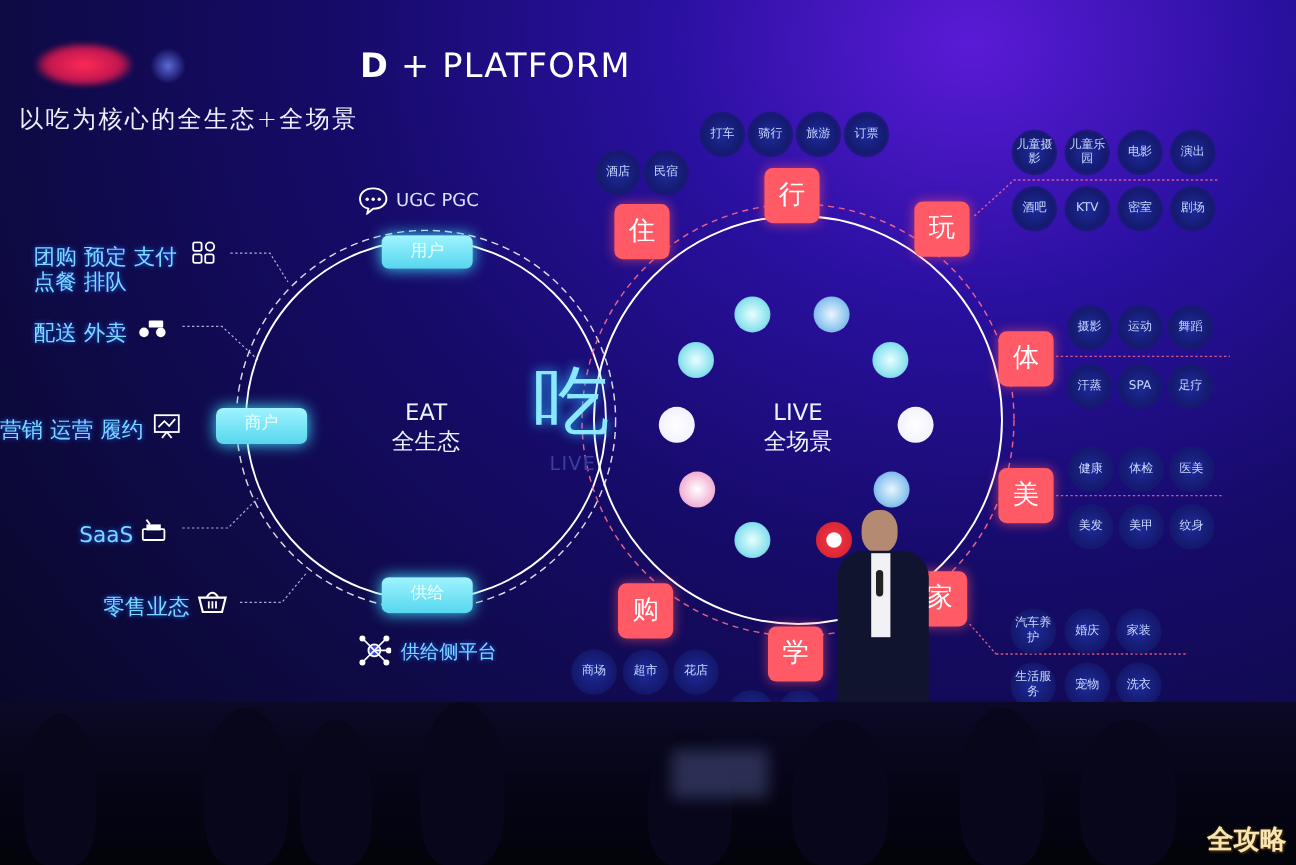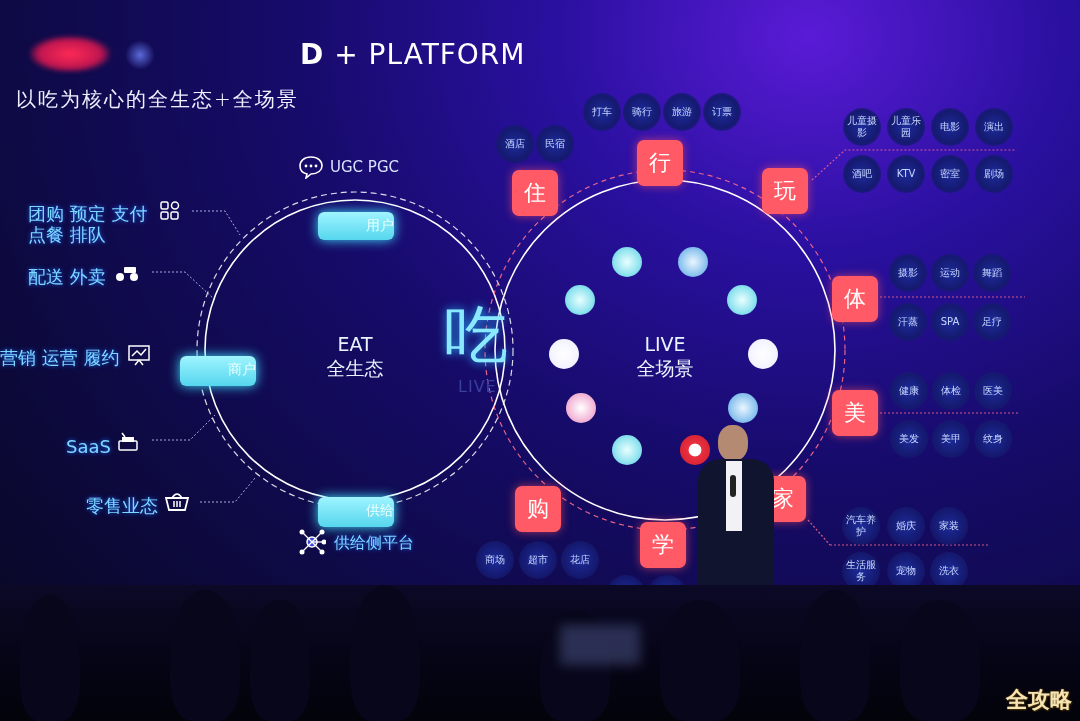--- a/index.html
+++ b/index.html
@@ -7,21 +7,21 @@
     font-family:"DejaVu Sans","Liberation Sans",sans-serif;
     background:radial-gradient(ellipse at 75% 5%,#5a1bd6 0%,#2a10a0 22%,#160b6a 45%,#0e0a45 70%,#07061c 100%);}
   .abs{position:absolute;}
   .title{left:16px;top:86px;color:#eef0ff;font-size:20px;letter-spacing:2px;font-weight:300;}
   .brand{left:300px;top:38px;color:#fff;font-size:28px;letter-spacing:1px;}
   .brand b{font-weight:900;}
   .logo-blob{left:30px;top:36px;width:80px;height:36px;background:radial-gradient(ellipse,#ff2a55 0%,#c01650 55%,transparent 75%);filter:blur(2px);}
   .logo-blob2{left:125px;top:40px;width:30px;height:30px;background:radial-gradient(circle,#5b6ad8 0%,transparent 70%);}
   .label{color:#7fd8ff;font-size:18px;white-space:nowrap;text-shadow:0 0 4px #1a6cff;}
   .label-white{color:#fff;font-size:15px;white-space:nowrap;}
-  .cyan-box{background:linear-gradient(#9ff4ff,#56d6ee);border-radius:6px;box-shadow:0 0 12px #3fe0ff;color:#e8ffff;font-size:14px;text-align:right;line-height:26px;margin-top:16px;}
+  .cyan-box{background:linear-gradient(#9ff4ff,#56d6ee);border-radius:6px;box-shadow:0 0 12px #3fe0ff;color:#e8ffff;font-size:14px;text-align:center;line-height:26px;}
   .red-box{width:46px;height:46px;border-radius:7px;background:#ff5a66;color:#fff;font-size:22px;text-align:center;line-height:46px;box-shadow:0 0 10px rgba(255,80,100,.6);}
   .chip{width:38px;height:38px;border-radius:50%;background:radial-gradient(circle,#1d2c9a 0%,#151a70 60%,transparent 100%);color:#c9d8ff;font-size:10px;text-align:center;line-height:38px;}
   .chip2{line-height:12px;padding-top:7px;box-sizing:border-box;}
   .dot{width:30px;height:30px;border-radius:50%;background:radial-gradient(circle,#e8ffff 0%,#8fe3ef 60%,#4cb7d6 100%);}
   .dot.white{background:radial-gradient(circle,#fff 0%,#f2f2ff 70%,#cfd4ff 100%);}
   .dot.pink{background:radial-gradient(circle,#fff 0%,#f4b9d9 60%,#d48ab8 100%);}
   .dot.blue{background:radial-gradient(circle,#eaf6ff 0%,#8fc5ef 60%,#4e93d4 100%);}
   .dot.red{background:radial-gradient(circle,#fff 0%,#fff 28%,#e8303f 32%,#d21c2c 100%);}
   .big-center{color:#eaf4ff;font-size:19px;text-align:center;line-height:24px;}
   .chi{color:#8ae9ff;font-size:64px;font-weight:300;text-shadow:0 0 10px #28b5ff;}

